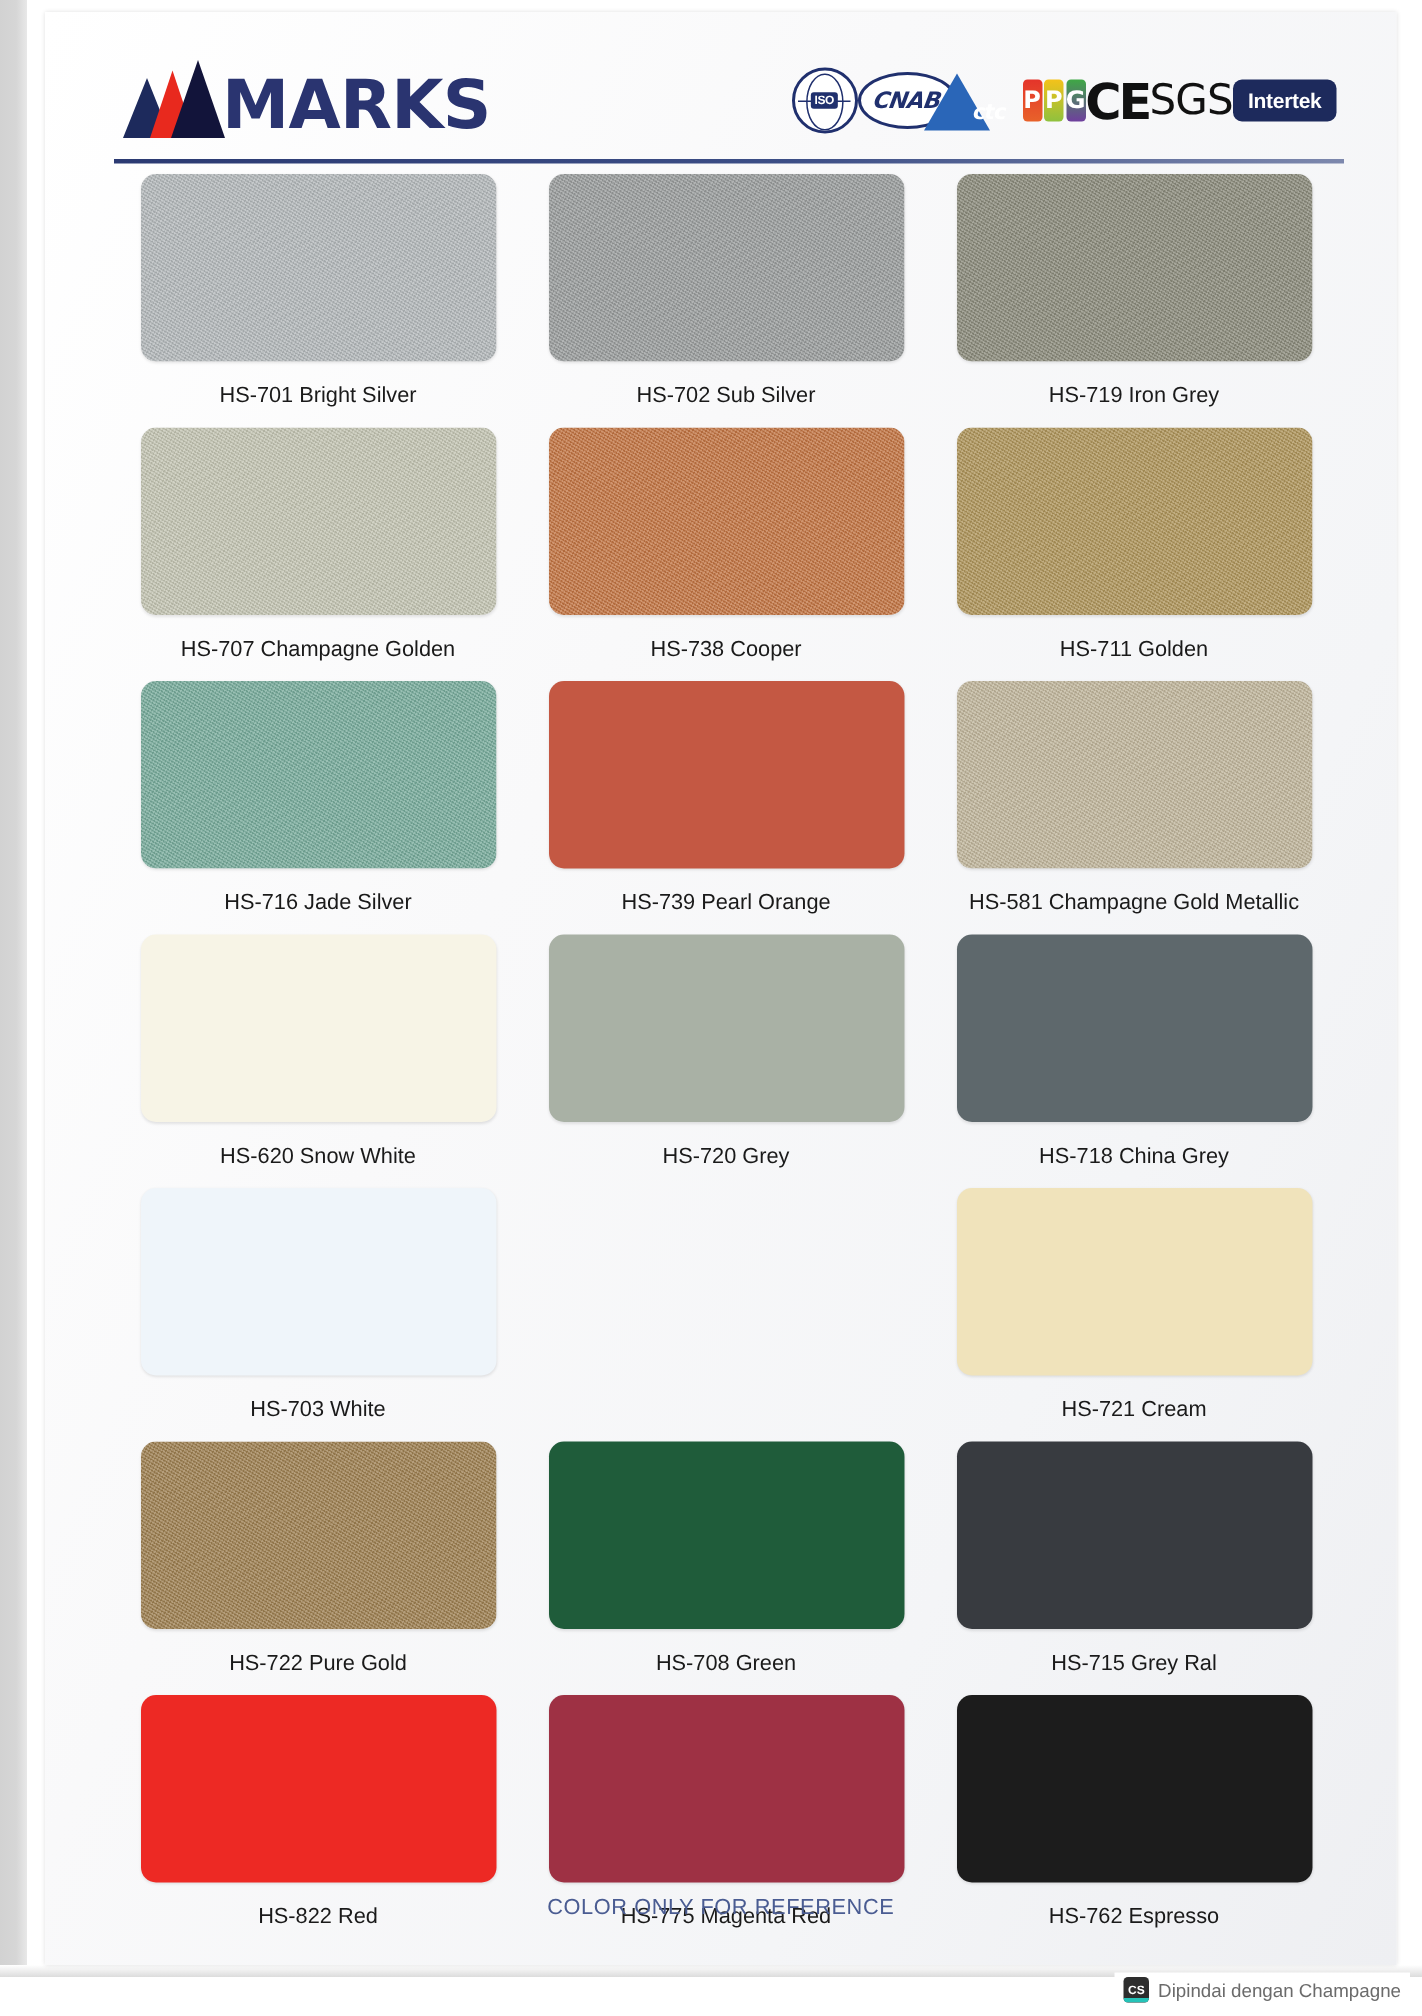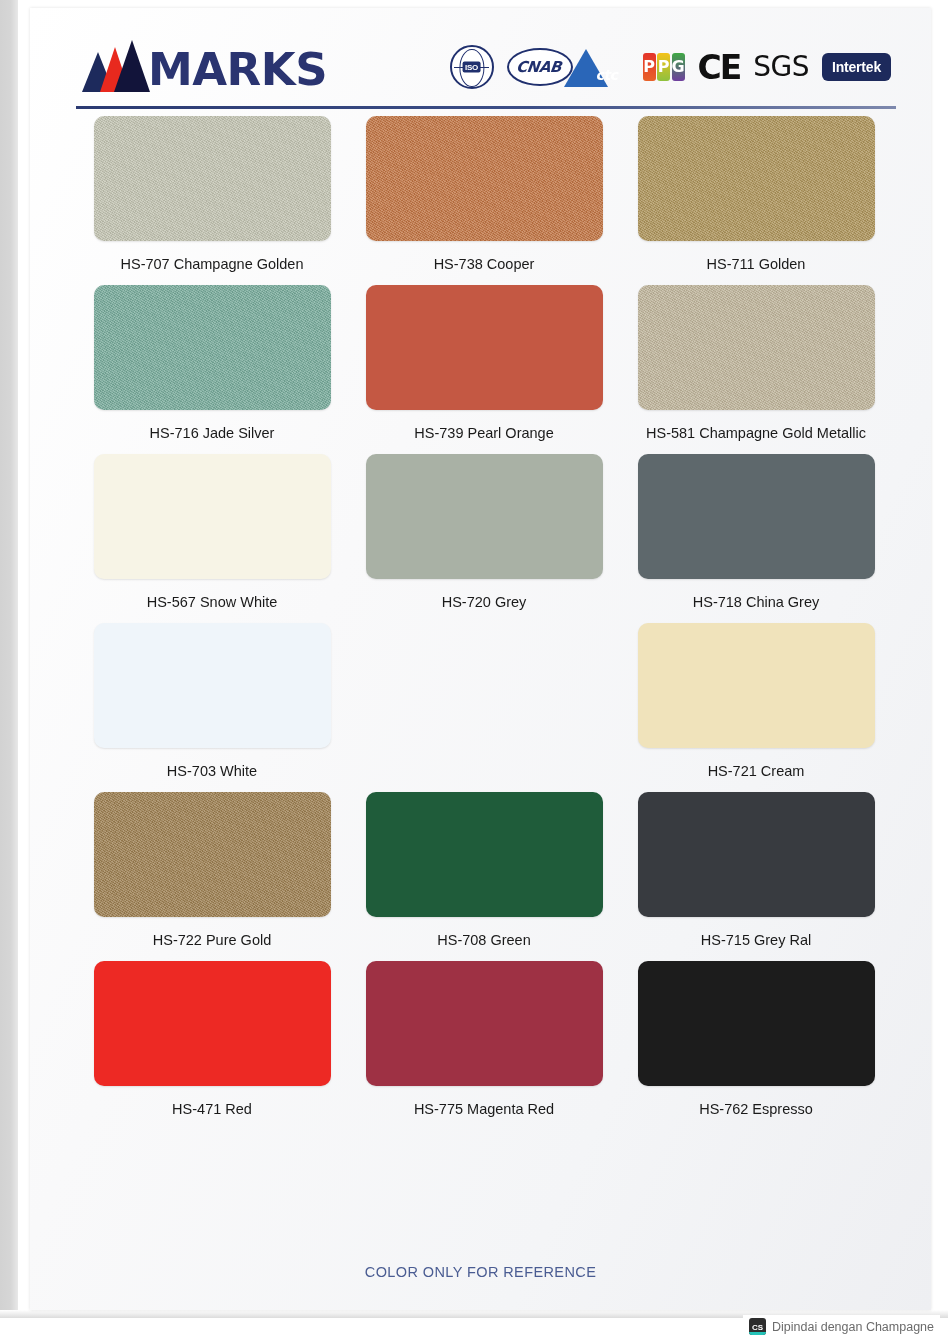--- a/index.html
+++ b/index.html
@@ -99,21 +99,20 @@
     line-height: 0.95;
     margin-left: -4px;
   }
 
   .certs {
     position: absolute;
     right: 40px;
     top: 36px;
     display: flex;
     align-items: center;
-    gap: 13px;
     height: 46px;
   }
   .cert { display: flex; align-items: center; justify-content: center; }
 
   .cert-iso {
     width: 40px; height: 40px;
     border-radius: 50%;
     border: 2.5px solid #20306e;
     position: relative;
     background: #ffffff;
@@ -388,20 +387,34 @@
       <div class="cert cert-sgs">SGS</div>
       <div class="cert cert-intertek">Intertek</div>
     </div>
 
     <div class="header-rule"></div>
   </div>
 
   <div class="grid" id="swatch-grid">
       <div class="row">
         <div class="cell">
+          <div class="swatch metallic" style="background-color: rgb(179, 184, 186);"></div>
+          <div class="caption">HS-701 Bright Silver</div>
+        </div>
+        <div class="cell">
+          <div class="swatch metallic" style="background-color: rgb(153, 156, 156);"></div>
+          <div class="caption">HS-702 Sub Silver</div>
+        </div>
+        <div class="cell">
+          <div class="swatch metallic" style="background-color: rgb(138, 138, 123);"></div>
+          <div class="caption">HS-719 Iron Grey</div>
+        </div>
+      </div>
+      <div class="row">
+        <div class="cell">
           <div class="swatch metallic" style="background-color: rgb(195, 196, 178);"></div>
           <div class="caption">HS-707 Champagne Golden</div>
         </div>
         <div class="cell">
           <div class="swatch metallic" style="background-color: rgb(194, 116, 66);"></div>
           <div class="caption">HS-738 Cooper</div>
         </div>
         <div class="cell">
           <div class="swatch metallic" style="background-color: rgb(174, 148, 89);"></div>
           <div class="caption">HS-711 Golden</div>
@@ -417,21 +430,21 @@
           <div class="caption">HS-739 Pearl Orange</div>
         </div>
         <div class="cell">
           <div class="swatch metallic" style="background-color: rgb(192, 181, 155);"></div>
           <div class="caption">HS-581 Champagne Gold Metallic</div>
         </div>
       </div>
       <div class="row">
         <div class="cell">
           <div class="swatch" style="background-color: rgb(247, 244, 230);"></div>
-          <div class="caption">HS-567 Snow White</div>
+          <div class="caption">HS-620 Snow White</div>
         </div>
         <div class="cell">
           <div class="swatch" style="background-color: rgb(169, 177, 165);"></div>
           <div class="caption">HS-720 Grey</div>
         </div>
         <div class="cell">
           <div class="swatch" style="background-color: rgb(94, 104, 108);"></div>
           <div class="caption">HS-718 China Grey</div>
         </div>
       </div>
@@ -455,21 +468,21 @@
           <div class="caption">HS-708 Green</div>
         </div>
         <div class="cell">
           <div class="swatch" style="background-color: rgb(56, 59, 64);"></div>
           <div class="caption">HS-715 Grey Ral</div>
         </div>
       </div>
       <div class="row">
         <div class="cell">
           <div class="swatch" style="background-color: rgb(237, 41, 36);"></div>
-          <div class="caption">HS-471 Red</div>
+          <div class="caption">HS-822 Red</div>
         </div>
         <div class="cell">
           <div class="swatch" style="background-color: rgb(158, 49, 68);"></div>
           <div class="caption">HS-775 Magenta Red</div>
         </div>
         <div class="cell">
           <div class="swatch" style="background-color: rgb(28, 28, 28);"></div>
           <div class="caption">HS-762 Espresso</div>
         </div>
       </div>

